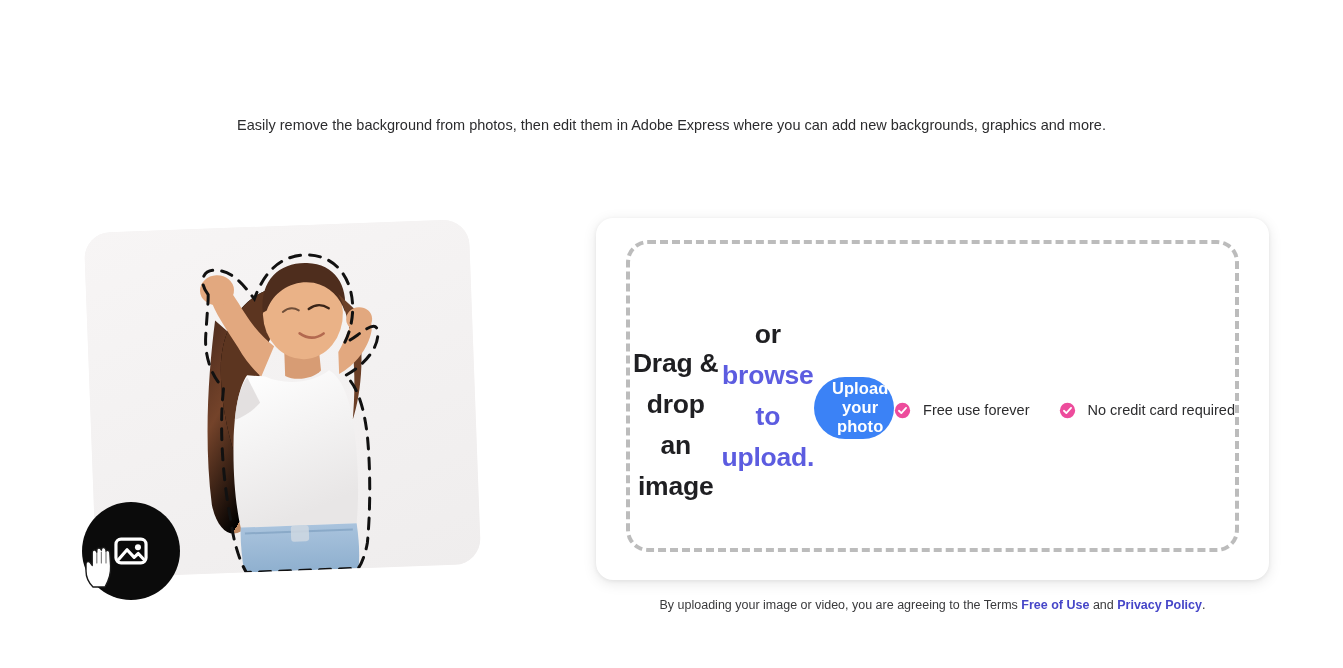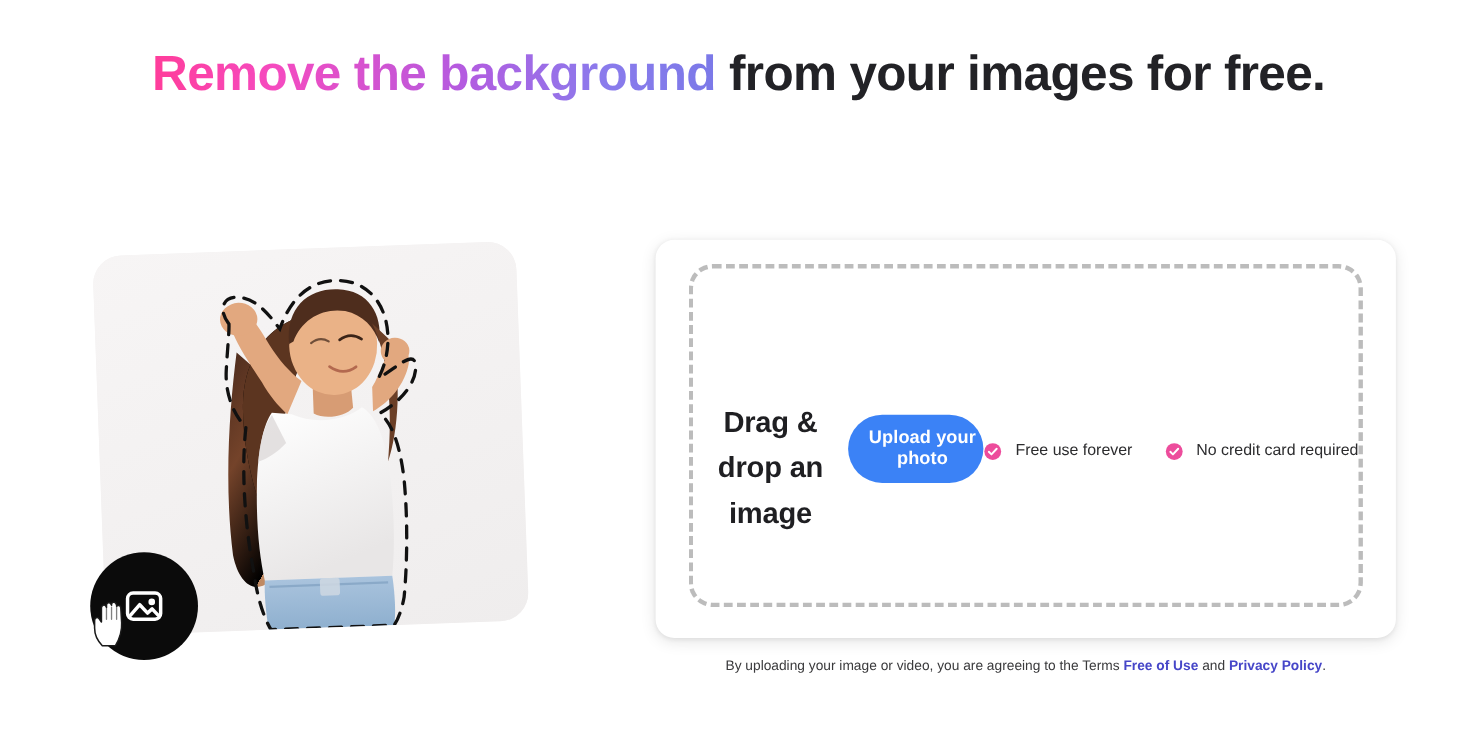--- a/index.html
+++ b/index.html
@@ -212,22 +212,22 @@
     font-weight: 700;
     text-decoration: none;
     cursor: pointer;
   }
 </style>
 </head>
 <body>
 
 <div class="page">
 
-  <h1 class="hero-heading"><span class="grad-text">Remove the background</span><span> from your images for free.</span></h1>
-
+
+  <p class="hero-sub">Easily remove the background from photos, then edit them in Adobe Express where you can add new backgrounds, graphics and more.</p>
 
   <div class="sample-wrap">
     <div class="sample-card">
       <div class="photo-canvas">
         <svg class="person" viewBox="0 0 385 345" preserveAspectRatio="xMidYMid slice">
           <defs>
             <linearGradient id="hairG" x1="0" y1="0" x2="0.4" y2="1">
               <stop offset="0%" stop-color="#4a2a1c"></stop>
               <stop offset="45%" stop-color="#74432a"></stop>
               <stop offset="100%" stop-color="#b2apr" stop-opacity="1"></stop>
@@ -299,20 +299,21 @@
     <svg class="hand-cursor" viewBox="0 0 34 44">
       <path d="M9 41 C4 36 2 30 2 25 L2 18 C2 15.5 4.6 14.6 6 16.4 L8.2 19.4 L8.2 6.5 C8.2 4 11.2 3.2 12.4 5.3 L12.8 6.2 L12.8 4.2 C12.8 1.8 15.8 1.2 16.9 3.2 L17.4 4.2 L17.4 3.4 C17.4 1.2 20.4 0.7 21.4 2.7 L22 4 L22 5.2 C23 3.8 25.6 4.3 25.8 6.6 L26.6 20 C27 27 25 34 21 41 Z" fill="#ffffff" stroke="#1a1a1a" stroke-width="1.4" stroke-linejoin="round"></path>
       <path d="M12.8 7 L12.8 17 M17.4 6 L17.4 17 M22 6 L22 17" stroke="#1a1a1a" stroke-width="1.2" stroke-linecap="round" opacity="0.55"></path>
     </svg>
   </div>
 
   <div class="upload-card">
     <div class="dropzone">
 
       <div class="dz-title">Drag &amp; drop an image</div>
+      <div class="dz-line2"><span>or </span><span class="browse-link">browse to upload.</span></div>
 
       <button class="upload-btn">
         <span class="btn-dot"></span>
         <span>Upload your photo</span>
       </button>
 
       <div class="features">
         <div class="feature">
           <svg class="check-icon" viewBox="0 0 20 20">
             <circle cx="10" cy="10" r="9" fill="#ED4C9C"></circle>

